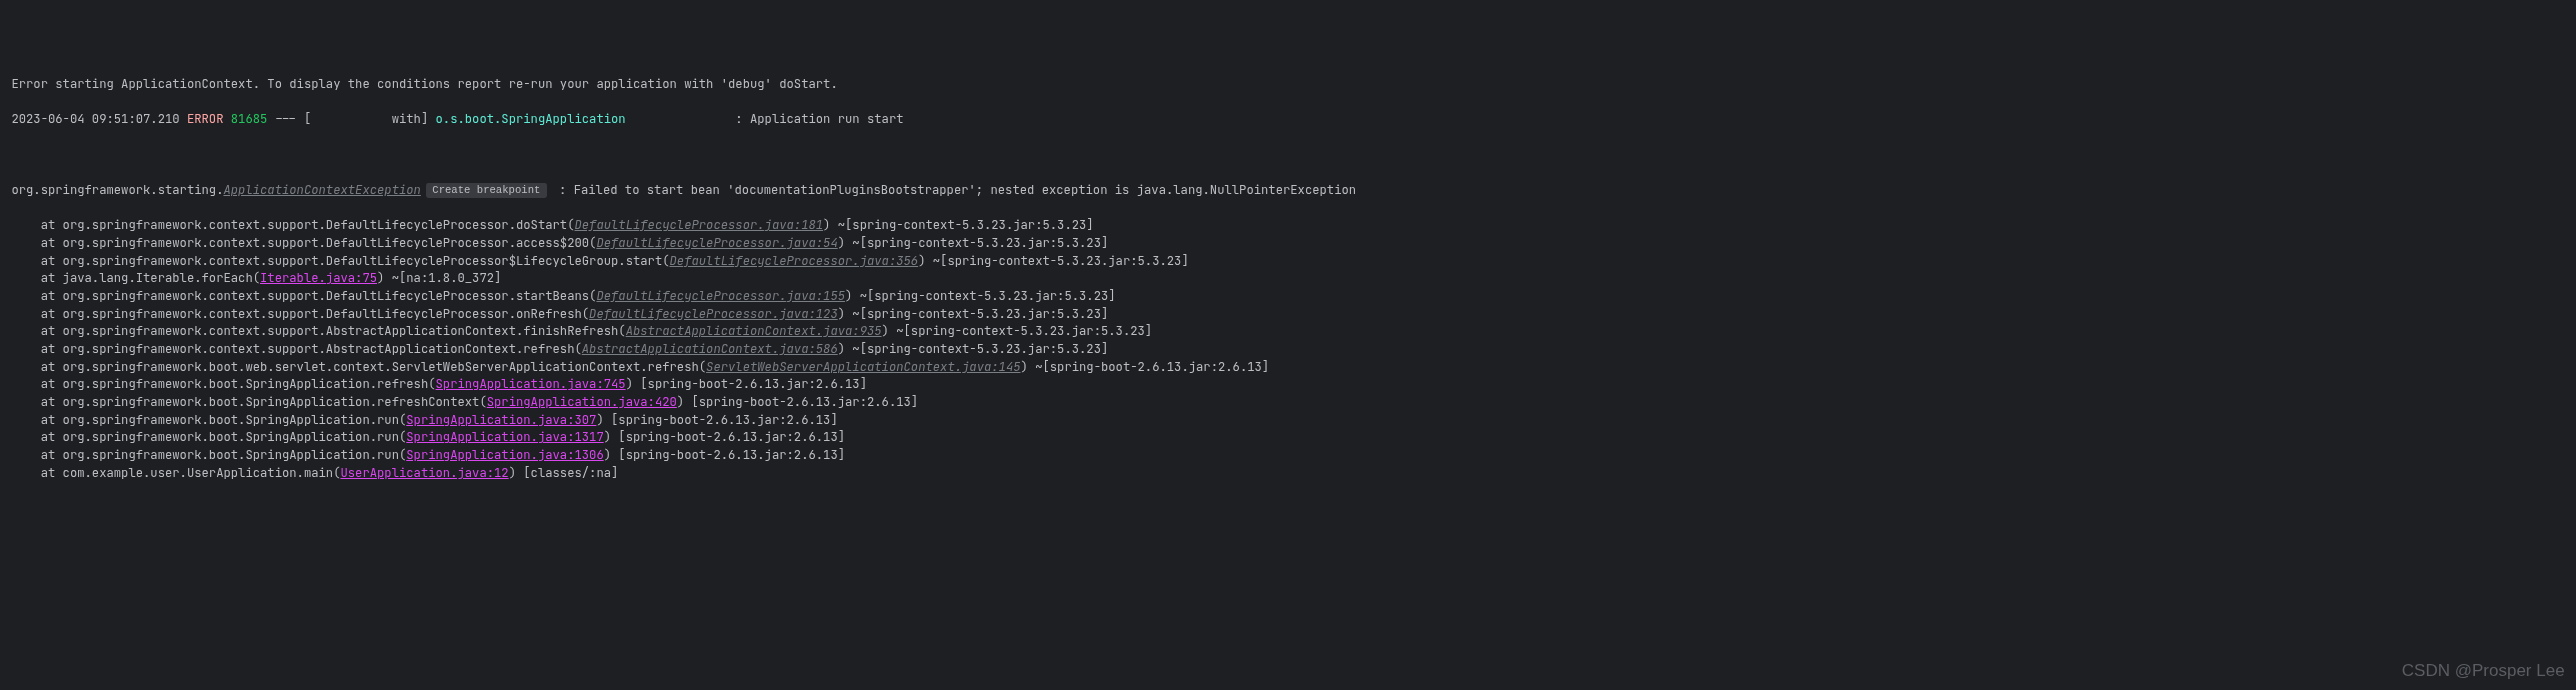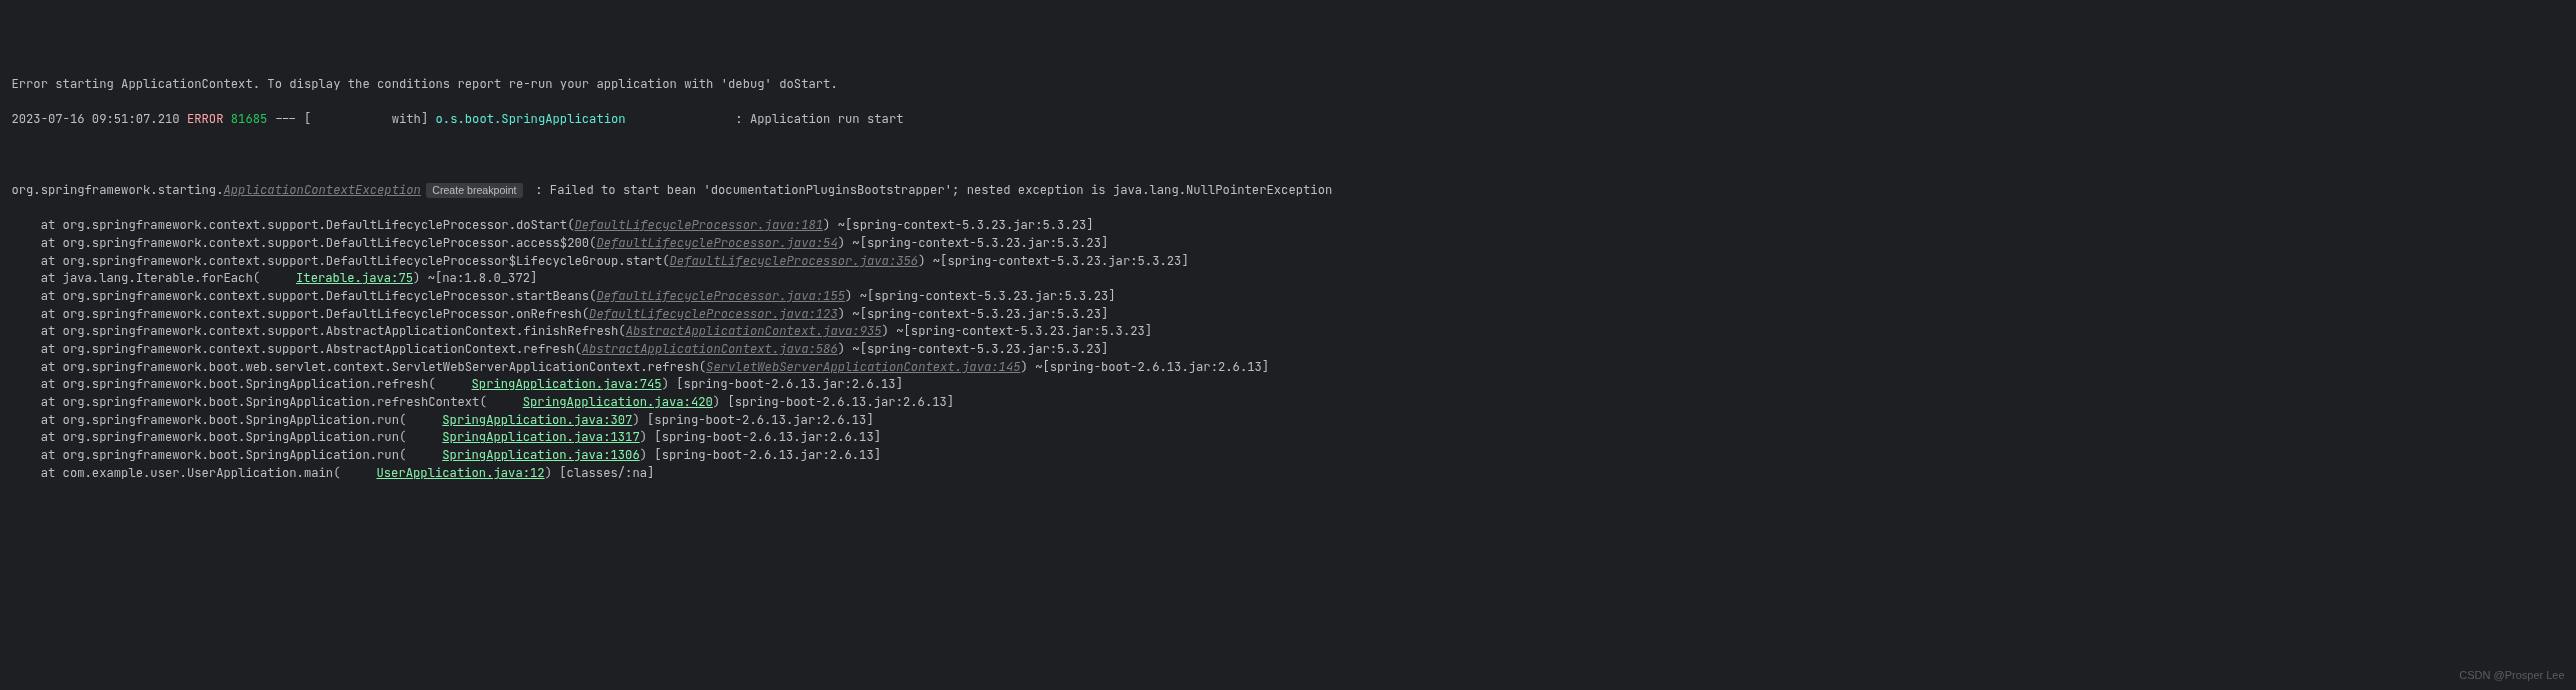--- a/index.html
+++ b/index.html
@@ -20,62 +20,61 @@
     .error {
       color: #fca5a5;
     }
     .pid {
       color: #22c55e;
     }
     .logger {
       color: #5eead4;
     }
     .link {
-      color: #86efac;
+      color: #d946ef;
       text-decoration: underline;
       cursor: pointer;
-      margin-left: 36px;
     }
     .link-gray {
       color: #7a7e85;
       text-decoration: underline;
       cursor: pointer;
       font-style: italic;
     }
     .breakpoint-btn {
       background-color: #393b40;
       color: #bcbec4;
       border: none;
       padding: 1.6px 6.5px;
-      font-family: Liberation Sans, sans-serif;
+      font-family: Liberation Mono, monospace;
       font-size: 10.6px;
       border-radius: 2.4px;
       cursor: pointer;
       margin: 0 4.9px;
       vertical-align: middle;
     }
     .line {
       display: block;
     }
     .watermark {
       position: fixed;
       bottom: 6.5px;
       right: 11.4px;
       color: #5a5d63;
-      font-size: 11px;
+      font-size: 17px;
       font-family: sans-serif;
     }
   </style>
 </head>
 <body>
 
 
 
 <span class="line">Error starting ApplicationContext. To display the conditions report re-run your application with 'debug' doStart.</span>
-<span class="line"><span>2023-07-16 09:51:07.210</span> <span class="error">ERROR</span> <span class="pid">81685</span><span> --- [           with] </span><span class="logger">o.s.boot.SpringApplication</span><span>               : </span><span>Application run start</span></span>
+<span class="line"><span>2023-06-04 09:51:07.210</span> <span class="error">ERROR</span> <span class="pid">81685</span><span> --- [           with] </span><span class="logger">o.s.boot.SpringApplication</span><span>               : </span><span>Application run start</span></span>
 <span class="line"> </span>
 <span class="line"><span>org.springframework.starting.</span><span class="link-gray">ApplicationContextException</span><button class="breakpoint-btn">Create breakpoint</button><span> : Failed to start bean 'documentationPluginsBootstrapper'; nested exception is java.lang.NullPointerException</span></span>
 <div id="stack-container"><span class="line"><span>    at org.springframework.context.support.DefaultLifecycleProcessor.doStart(</span><span class="link-gray">DefaultLifecycleProcessor.java:181</span><span>) ~[spring-context-5.3.23.jar:5.3.23]</span></span><span class="line"><span>    at org.springframework.context.support.DefaultLifecycleProcessor.access$200(</span><span class="link-gray">DefaultLifecycleProcessor.java:54</span><span>) ~[spring-context-5.3.23.jar:5.3.23]</span></span><span class="line"><span>    at org.springframework.context.support.DefaultLifecycleProcessor$LifecycleGroup.start(</span><span class="link-gray">DefaultLifecycleProcessor.java:356</span><span>) ~[spring-context-5.3.23.jar:5.3.23]</span></span><span class="line"><span>    at java.lang.Iterable.forEach(</span><span class="link">Iterable.java:75</span><span>) ~[na:1.8.0_372]</span></span><span class="line"><span>    at org.springframework.context.support.DefaultLifecycleProcessor.startBeans(</span><span class="link-gray">DefaultLifecycleProcessor.java:155</span><span>) ~[spring-context-5.3.23.jar:5.3.23]</span></span><span class="line"><span>    at org.springframework.context.support.DefaultLifecycleProcessor.onRefresh(</span><span class="link-gray">DefaultLifecycleProcessor.java:123</span><span>) ~[spring-context-5.3.23.jar:5.3.23]</span></span><span class="line"><span>    at org.springframework.context.support.AbstractApplicationContext.finishRefresh(</span><span class="link-gray">AbstractApplicationContext.java:935</span><span>) ~[spring-context-5.3.23.jar:5.3.23]</span></span><span class="line"><span>    at org.springframework.context.support.AbstractApplicationContext.refresh(</span><span class="link-gray">AbstractApplicationContext.java:586</span><span>) ~[spring-context-5.3.23.jar:5.3.23]</span></span><span class="line"><span>    at org.springframework.boot.web.servlet.context.ServletWebServerApplicationContext.refresh(</span><span class="link-gray">ServletWebServerApplicationContext.java:145</span><span>) ~[spring-boot-2.6.13.jar:2.6.13]</span></span><span class="line"><span>    at org.springframework.boot.SpringApplication.refresh(</span><span class="link">SpringApplication.java:745</span><span>) [spring-boot-2.6.13.jar:2.6.13]</span></span><span class="line"><span>    at org.springframework.boot.SpringApplication.refreshContext(</span><span class="link">SpringApplication.java:420</span><span>) [spring-boot-2.6.13.jar:2.6.13]</span></span><span class="line"><span>    at org.springframework.boot.SpringApplication.run(</span><span class="link">SpringApplication.java:307</span><span>) [spring-boot-2.6.13.jar:2.6.13]</span></span><span class="line"><span>    at org.springframework.boot.SpringApplication.run(</span><span class="link">SpringApplication.java:1317</span><span>) [spring-boot-2.6.13.jar:2.6.13]</span></span><span class="line"><span>    at org.springframework.boot.SpringApplication.run(</span><span class="link">SpringApplication.java:1306</span><span>) [spring-boot-2.6.13.jar:2.6.13]</span></span><span class="line"><span>    at com.example.user.UserApplication.main(</span><span class="link">UserApplication.java:12</span><span>) [classes/:na]</span></span></div>
 <div class="watermark">CSDN @Prosper Lee</div>
 
 
 
 
 
 </body></html>

